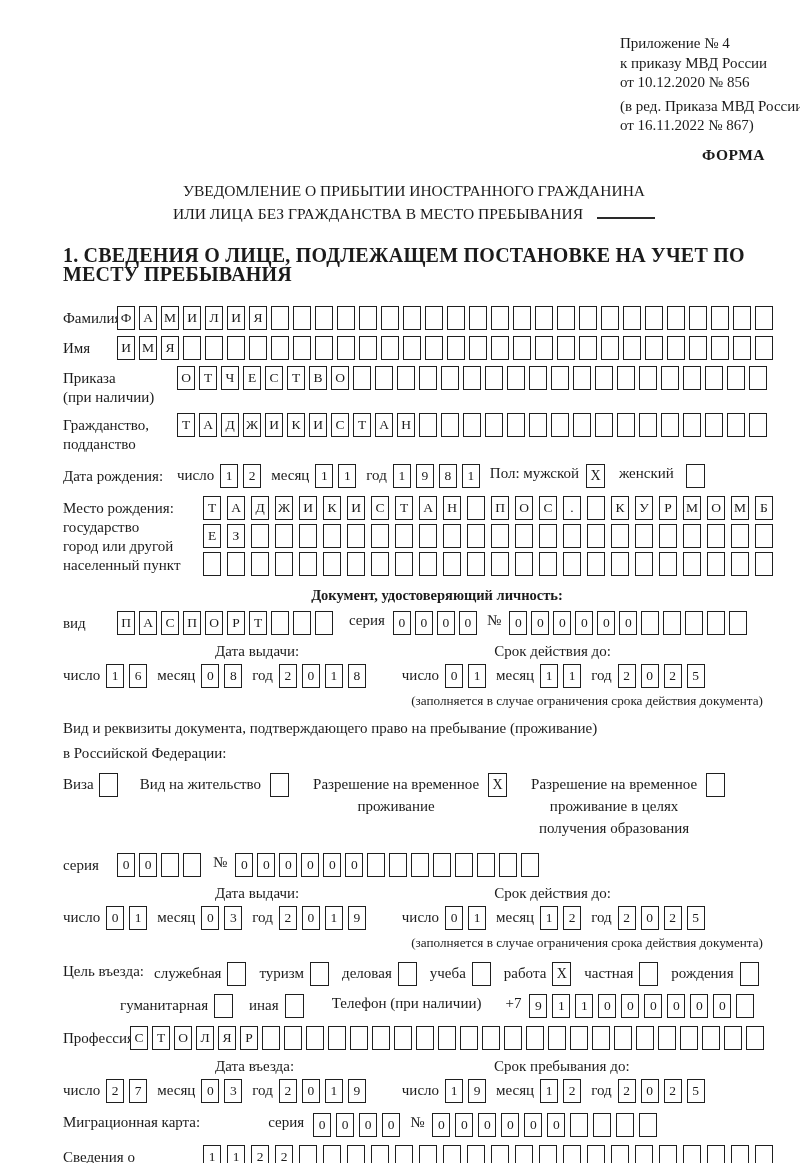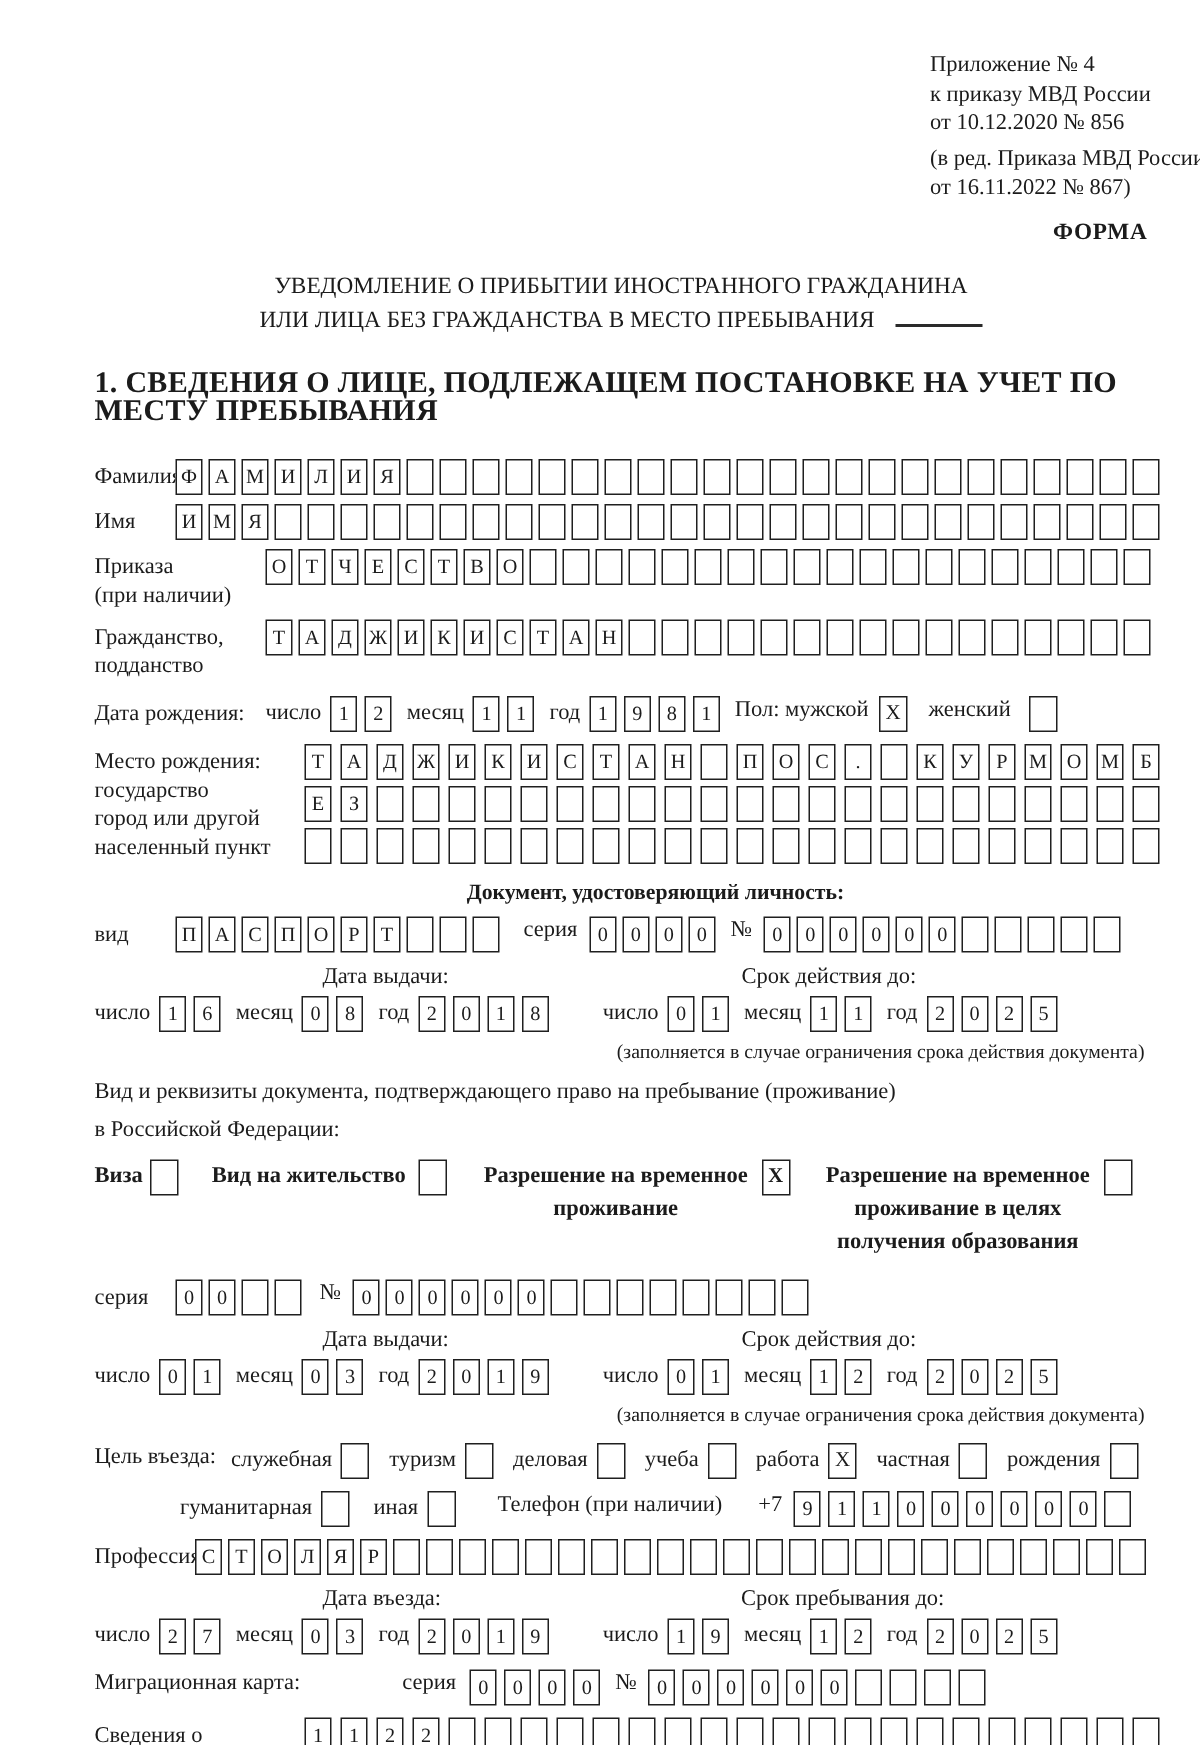--- a/index.html
+++ b/index.html
@@ -42,21 +42,21 @@
   .date-row { display:flex; align-items:center; margin-top:3px; }
   .note-right { text-align:right; font-size:13.2px; margin-top:3px; padding-right:2px; }
 
   .mt6 { margin-top:6px; } .mt8 { margin-top:8px; } .mt10 { margin-top:10px; }
   .mt14 { margin-top:14px; } .mt22 { margin-top:22px; }
   .mb4 { margin-bottom:4px; }
 
   .doc-heading { font-weight:bold; text-align:center; font-size:14.5px; margin-top:10px; padding-left:46px; }
   .inline-lbl { flex:none; padding-top:3px; }
 
-  .perm-row { display:flex; margin-top:8px;font-weight:bold; }
+  .perm-row { display:flex; margin-top:8px; }
   .perm { display:flex; align-items:flex-start; }
   .perm .perm-text { white-space:pre-line; text-align:center; line-height:22px; padding-top:1px; }
   .perm .cb { margin-left:9px; margin-top:1px; }
 
   .opt { display:flex; align-items:center; flex:none; }
   .opt .opt-label { margin-right:6px; }
 </style>
 </head>
 <body>
 

